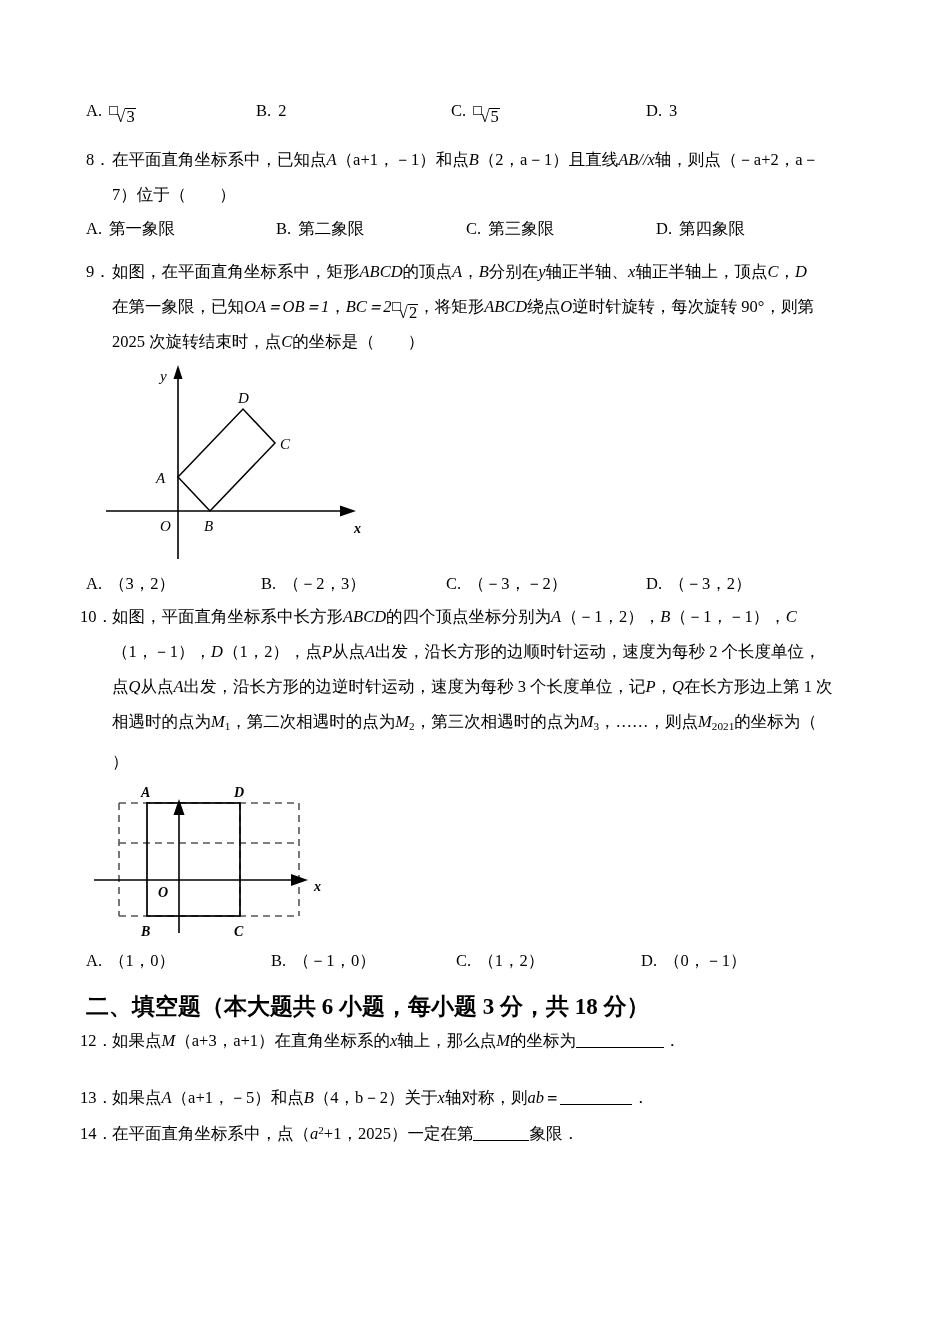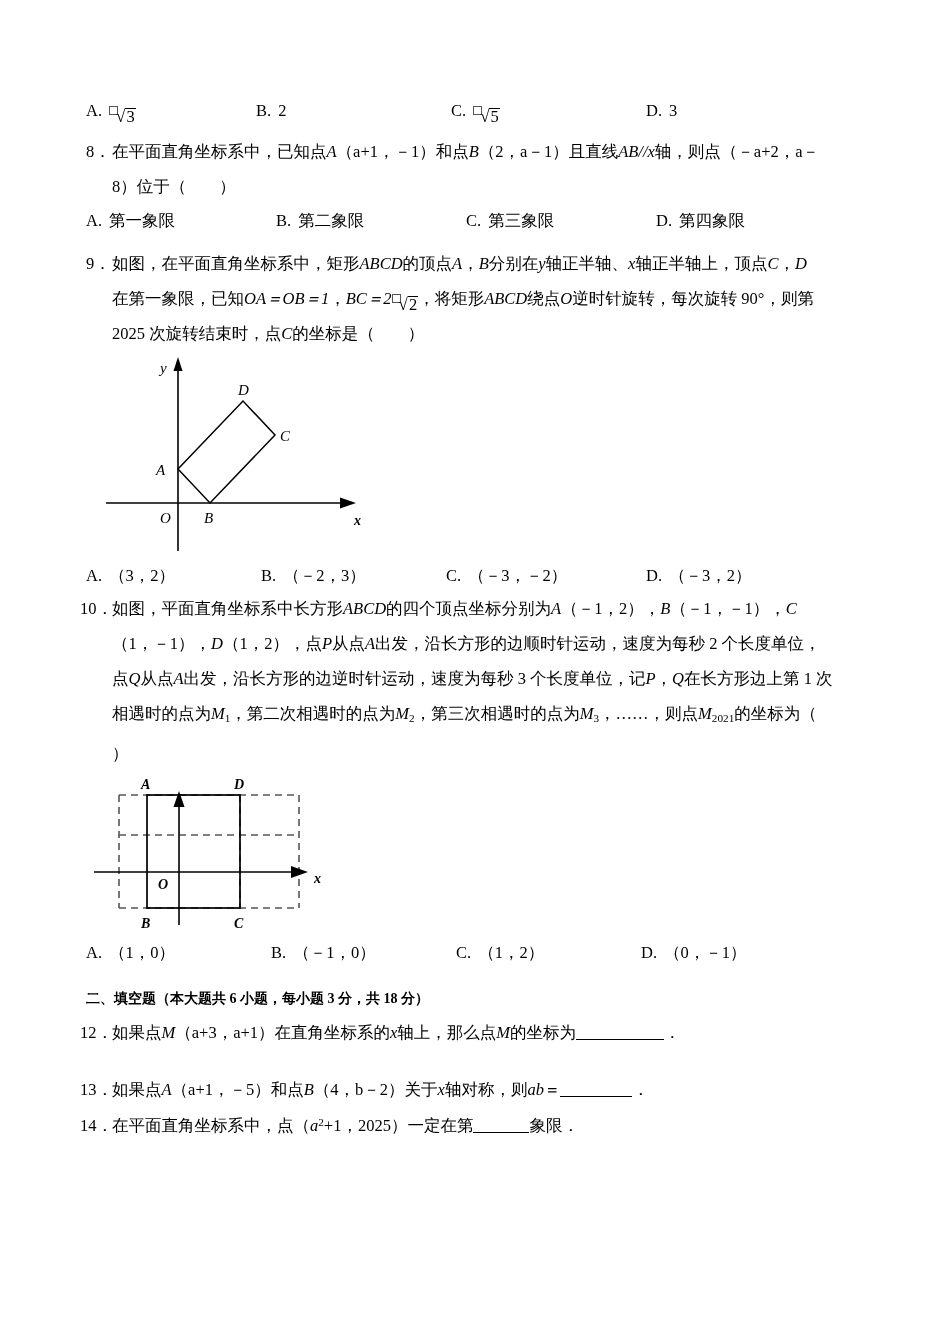--- a/index.html
+++ b/index.html
@@ -55,21 +55,21 @@
     text-indent: 0;
     padding-left: 26px;
   }
   .qnum {
     display: inline-block;
     width: 26px;
     margin-left: -26px;
   }
 
   .sect-head {
-    font-size: 14px;
+    font-size: 23px;
     font-weight: bold;
     line-height: 34px;
   }
 
   
   i.m { font-style: italic; }
   .sub { font-size: 0.68em; vertical-align: -0.25em; }
   .sup { font-size: 0.68em; vertical-align: 0.45em; }
 
   
@@ -156,23 +156,23 @@
             <span class="rsign">√</span>
             <span class="rand">5</span>
       </span>
     </div>
     <div class="opt">
       <span class="opt-letter">D.</span>
       <span>3</span>
     </div>
   </div>
 
-  <div class="qline qnum-hang" style="margin-top:8px;">
+  <div class="qline qnum-hang" style="margin-top:16px;">
     <span class="qnum">8．</span><span>在平面直角坐标系中，已知点</span><i class="m">A</i><span>（a+1，－1）和点</span><i class="m">B</i><span>（2，a－1）且直线</span><i class="m">AB//x</i><span>轴，则点（－a+2，a－</span><br>
-    <span>8）位于（　　）</span>
+    <span>7）位于（　　）</span>
   </div>
 
   <div class="opts" style="margin-top:2px;">
     <div class="opt" style="width:190px;">
       <span class="opt-letter">A.</span>
       <span>第一象限</span>
     </div>
     <div class="opt" style="width:190px;">
       <span class="opt-letter">B.</span>
       <span>第二象限</span>

